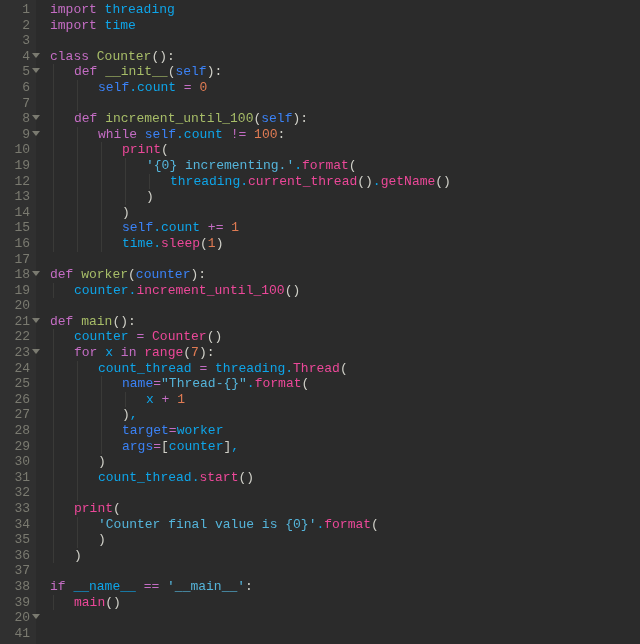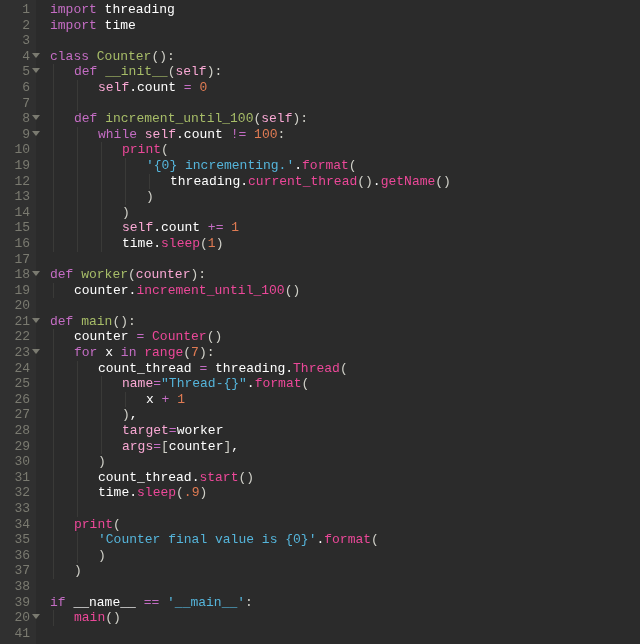--- a/index.html
+++ b/index.html
@@ -61,22 +61,22 @@
     display: inline-block;
     vertical-align: top;
     height: 100%;
   }
   .kw    { color: #c46dc4; }  
   .num   { color: #e07b53; }  
   .str   { color: #55b5db; }  
   .fn    { color: #a7bd68; }  
   .bcall { color: #ec4899; }  
   .op    { color: #c46dc4; }  
-  .name  { color: #ffffff; }
-  .arg   { color: #f9a8d4; margin-top: 11px; }
+  .name  { color: #0ea5e9; }
+  .arg   { color: #3b82f6; margin-top: 11px; }
   .paren { color: #d0d0c8; }
 </style>
 </head>
 <body>
 
 <div class="editor">
   <div class="gutter" id="gutter">
       <span class="ln">1</span>
       <span class="ln">2</span>
       <span class="ln">3</span>
@@ -144,21 +144,20 @@
       <div class="row"><span class="indent-guide"><span class="name">counter </span><span class="op">=</span><span class="name"> </span><span class="bcall">Counter</span><span class="paren">()</span></span></div>
       <div class="row"><span class="indent-guide"><span class="kw">for </span><span class="name">x </span><span class="kw">in </span><span class="bcall">range</span><span class="paren">(</span><span class="num">7</span><span class="paren">):</span></span></div>
       <div class="row"><span class="indent-guide"><span class="indent-guide"><span class="name">count_thread </span><span class="op">=</span><span class="name"> threading</span><span class="name">.</span><span class="bcall">Thread</span><span class="paren">(</span></span></span></div>
       <div class="row"><span class="indent-guide"><span class="indent-guide"><span class="indent-guide"><span class="arg">name</span><span class="op">=</span><span class="str">"Thread-{}"</span><span class="name">.</span><span class="bcall">format</span><span class="paren">(</span></span></span></span></div>
       <div class="row"><span class="indent-guide"><span class="indent-guide"><span class="indent-guide"><span class="indent-guide"><span class="name">x </span><span class="op">+</span><span class="name"> </span><span class="num">1</span></span></span></span></span></div>
       <div class="row"><span class="indent-guide"><span class="indent-guide"><span class="indent-guide"><span class="paren">)</span><span class="name">,</span></span></span></span></div>
       <div class="row"><span class="indent-guide"><span class="indent-guide"><span class="indent-guide"><span class="arg">target</span><span class="op">=</span><span class="name">worker</span></span></span></span></div>
       <div class="row"><span class="indent-guide"><span class="indent-guide"><span class="indent-guide"><span class="arg">args</span><span class="op">=</span><span class="paren">[</span><span class="name">counter</span><span class="paren">]</span><span class="name">,</span></span></span></span></div>
       <div class="row"><span class="indent-guide"><span class="indent-guide"><span class="paren">)</span></span></span></div>
       <div class="row"><span class="indent-guide"><span class="indent-guide"><span class="name">count_thread</span><span class="name">.</span><span class="bcall">start</span><span class="paren">()</span></span></span></div>
-      <div class="row"><span class="indent-guide"><span class="indent-guide"><span class="name">time</span><span class="name">.</span><span class="bcall">sleep</span><span class="paren">(</span><span class="num">.9</span><span class="paren">)</span></span></span></div>
       <div class="row"><span class="indent-guide"><span class="indent-guide"></span></span></div>
       <div class="row"><span class="indent-guide"><span class="bcall">print</span><span class="paren">(</span></span></div>
       <div class="row"><span class="indent-guide"><span class="indent-guide"><span class="str">'Counter final value is {0}'</span><span class="name">.</span><span class="bcall">format</span><span class="paren">(</span></span></span></div>
       <div class="row"><span class="indent-guide"><span class="indent-guide"><span class="paren">)</span></span></span></div>
       <div class="row"><span class="indent-guide"><span class="paren">)</span></span></div>
       <div class="row">&nbsp;</div>
       <div class="row"><span class="kw">if </span><span class="name">__name__ </span><span class="op">==</span><span class="name"> </span><span class="str">'__main__'</span><span class="paren">:</span></div>
       <div class="row"><span class="indent-guide"><span class="bcall">main</span><span class="paren">()</span></span></div>
     </div>
 </div>

